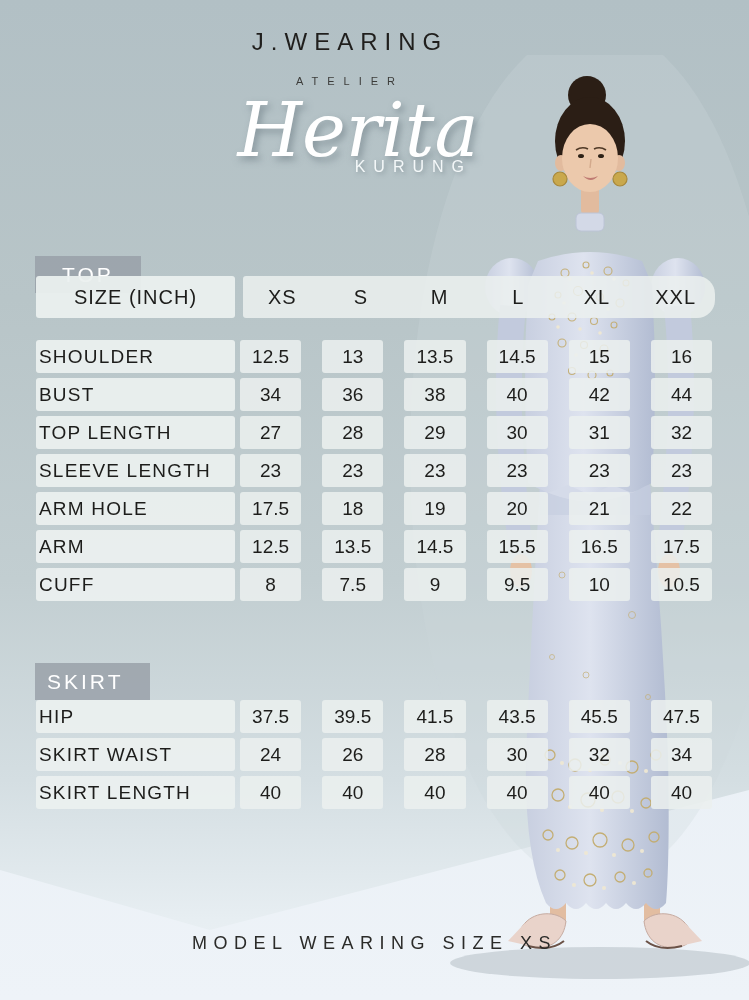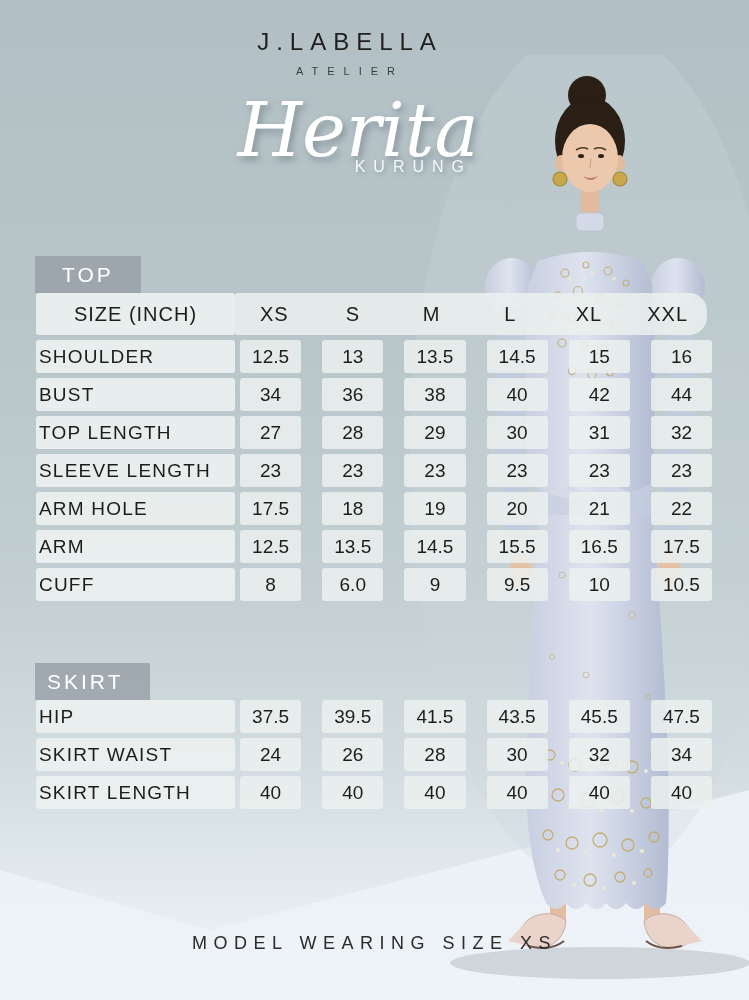--- a/index.html
+++ b/index.html
@@ -9,41 +9,41 @@
     font-family:"Liberation Sans",sans-serif;color:#1d1d1b;
   }
   .floor{
     position:absolute;left:0;top:0;width:749px;height:1000px;z-index:0;
     background:linear-gradient(180deg,#e0e8f0 0%,#eef3f8 100%);
     clip-path:polygon(0 87%,28% 93%,100% 79%,100% 100%,0 100%);
   }
   .model{position:absolute;left:400px;top:55px;width:349px;height:945px;z-index:1;}
   .logo{position:absolute;top:28px;left:0;width:700px;text-align:center;z-index:2;}
   .brand{font-size:24px;letter-spacing:7px;color:#201f1d;font-weight:400;}
-  .atelier{margin-top:9px;font-size:11px;letter-spacing:9px;color:#3c3c3a;}
+  .atelier{margin-top:19px;font-size:11px;letter-spacing:9px;color:#3c3c3a;}
   .hero{position:absolute;top:92px;left:222px;width:272px;z-index:2;color:#ffffff;}
   .hero-title{
     font-family:"DejaVu Serif",serif;font-style:italic;font-weight:400;
     font-size:74px;line-height:1.05;text-align:center;
     text-shadow:3px 4px 7px rgba(105,120,128,.6);
   }
   .hero-sub{
     margin-top:-12px;text-align:right;padding-right:22px;
     font-size:16px;letter-spacing:8px;color:#f4f8f9;
     text-shadow:2px 2px 4px rgba(105,120,128,.55);
   }
   .badge{
     position:absolute;left:35px;height:37px;z-index:2;
     background:rgba(151,159,167,.82);border-radius:0;
     display:flex;align-items:center;padding:0 27px;
     color:#ffffff;font-size:21px;letter-spacing:3px;
   }
   .badge-top{top:256px;}
   .badge-skirt{top:663px;padding-left:12px;}
-  .chart-header{position:absolute;top:293px;left:36px;display:flex;gap:0;z-index:2;}
+  .chart-header{position:absolute;top:276px;left:36px;display:flex;gap:8px;z-index:2;}
   .cell{box-sizing:border-box;}
   .unit-cell{
     width:199px;height:42px;background:rgba(235,240,239,.94);border-radius:3px;
     display:flex;align-items:center;justify-content:center;
     font-size:20px;letter-spacing:1px;
   }
   .sizes-cell{
     width:472px;height:42px;background:rgba(235,240,239,.86);
     border-radius:3px 18px 18px 3px;display:flex;
   }
@@ -211,21 +211,21 @@
         <circle cx="186" cy="798" r="2"></circle>
       <circle cx="214" cy="800" r="2"></circle>
         <circle cx="242" cy="796" r="2"></circle>
         <circle cx="174" cy="830" r="2"></circle>
       <circle cx="204" cy="833" r="2"></circle>
         <circle cx="234" cy="828" r="2"></circle>
     </g>
   </svg>
 
   <header class="logo">
-    <div class="brand">J.LABELLA</div>
+    <div class="brand">J.WEARING</div>
     <div class="atelier">ATELIER</div>
   </header>
 
   <div class="hero">
     <div class="hero-title">Herita</div>
     <div class="hero-sub">KURUNG</div>
   </div>
 
   <div class="badge badge-top">TOP</div>
 
@@ -305,21 +305,21 @@
           <div class="cell val-cell">14.5</div>
           <div class="cell val-cell">15.5</div>
           <div class="cell val-cell">16.5</div>
           <div class="cell val-cell">17.5</div>
         </div>
       </div>
       <div class="trow">
         <div class="cell label-cell">CUFF</div>
         <div class="vals">
           <div class="cell val-cell">8</div>
-          <div class="cell val-cell">6.0</div>
+          <div class="cell val-cell">7.5</div>
           <div class="cell val-cell">9</div>
           <div class="cell val-cell">9.5</div>
           <div class="cell val-cell">10</div>
           <div class="cell val-cell">10.5</div>
         </div>
       </div>
     </div>
 
   <div class="badge badge-skirt">SKIRT</div>
 

